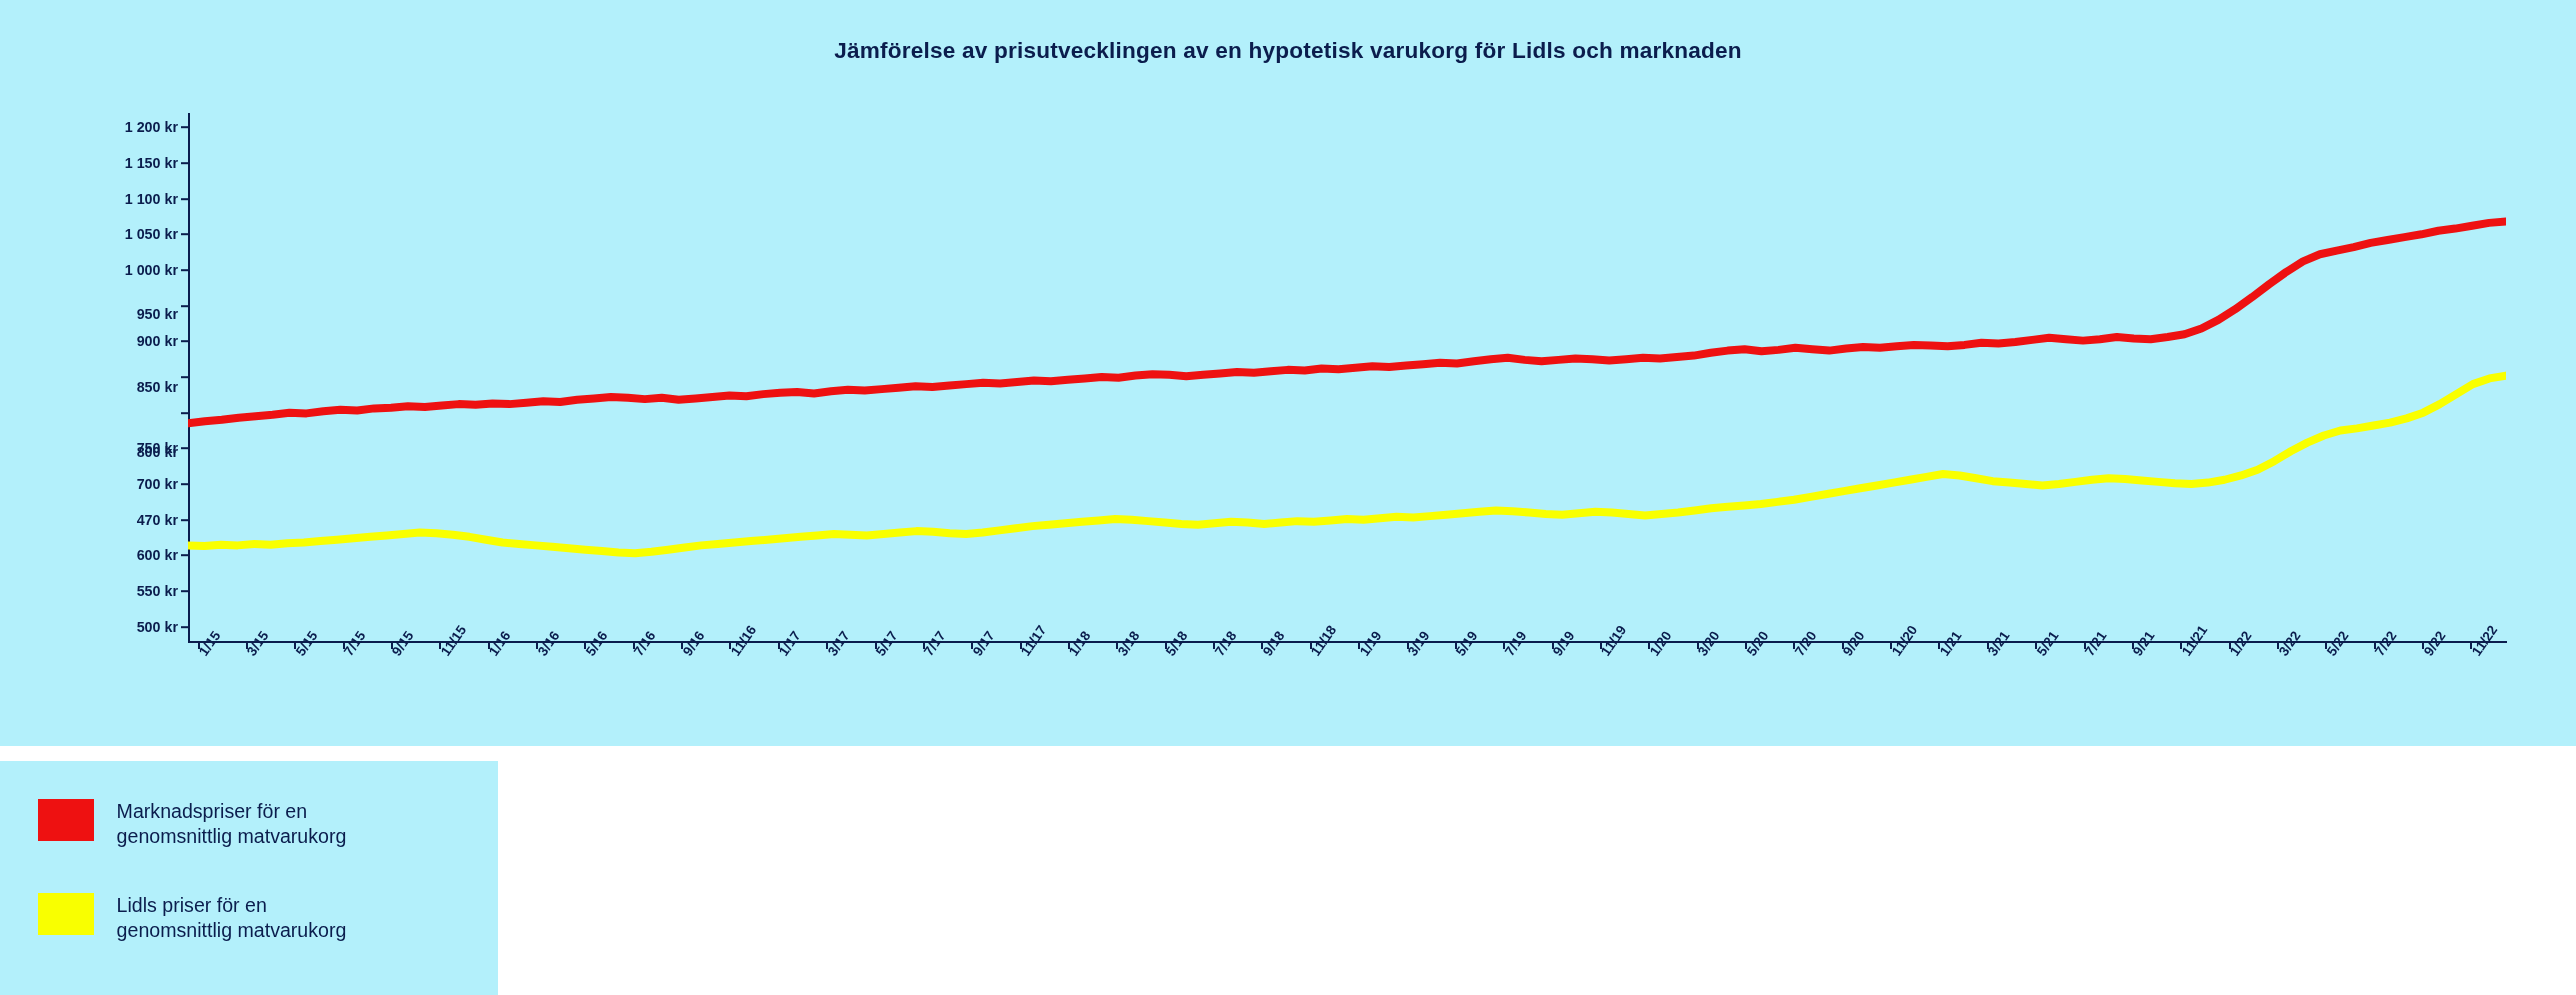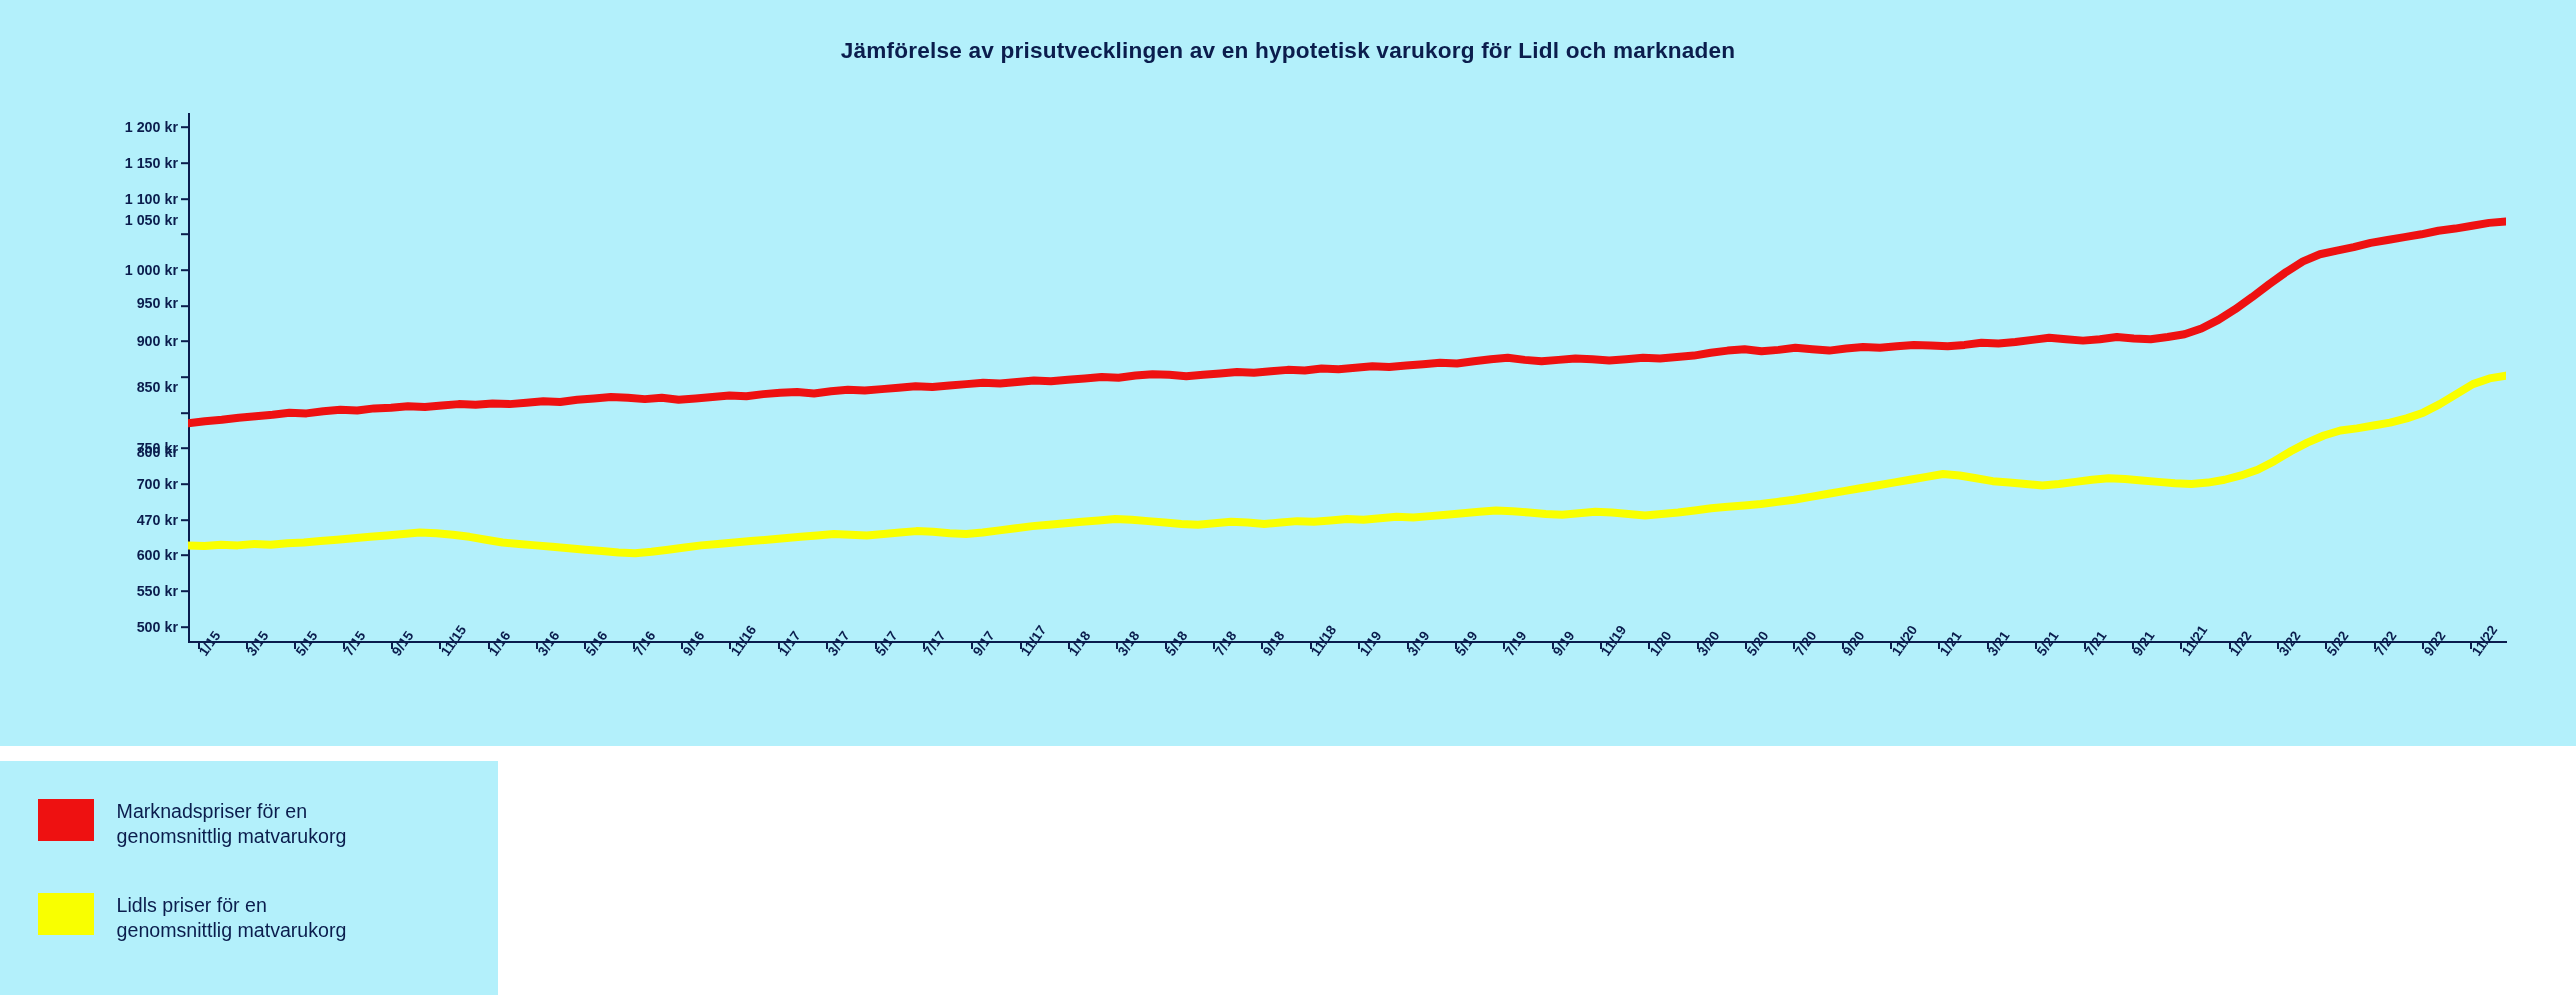--- a/index.html
+++ b/index.html
@@ -125,35 +125,35 @@
     color: #0b1d4d;
     max-width: 354px;
   }
   svg { display: block; }
 </style>
 </head>
 <body>
 
 <div id="chart-panel">
 
-  <div id="chart-title">Jämförelse av prisutvecklingen av en hypotetisk varukorg för Lidl och marknaden</div>
+  <div id="chart-title">Jämförelse av prisutvecklingen av en hypotetisk varukorg för Lidls och marknaden</div>
 
   <div id="y-tick-labels">
       <div class="y-tick-label" style="top: 627px;">500 kr</div>
       <div class="y-tick-label" style="top: 591px;">550 kr</div>
       <div class="y-tick-label" style="top: 555px;">600 kr</div>
       <div class="y-tick-label" style="top: 520px;">470 kr</div>
       <div class="y-tick-label" style="top: 484px;">700 kr</div>
       <div class="y-tick-label" style="top: 448px;">750 kr</div>
       <div class="y-tick-label" style="top: 413px; margin-top: 39px;">800 kr</div>
       <div class="y-tick-label" style="top: 387px; margin-left: 24px;">850 kr</div>
       <div class="y-tick-label" style="top: 341px;">900 kr</div>
-      <div class="y-tick-label" style="top: 303px;">950 kr</div>
+      <div class="y-tick-label" style="top: 314px;">950 kr</div>
       <div class="y-tick-label" style="top: 270px;">1 000 kr</div>
-      <div class="y-tick-label" style="top: 220px;">1 050 kr</div>
+      <div class="y-tick-label" style="top: 234px;">1 050 kr</div>
       <div class="y-tick-label" style="top: 199px;">1 100 kr</div>
       <div class="y-tick-label" style="top: 163px;">1 150 kr</div>
       <div class="y-tick-label" style="top: 127px;">1 200 kr</div>
     </div>
   <div id="y-tick-marks">
       <div class="y-tick-mark" style="top: 627px;"></div>
       <div class="y-tick-mark" style="top: 591px;"></div>
       <div class="y-tick-mark" style="top: 555px;"></div>
       <div class="y-tick-mark" style="top: 520px;"></div>
       <div class="y-tick-mark" style="top: 484px;"></div>

